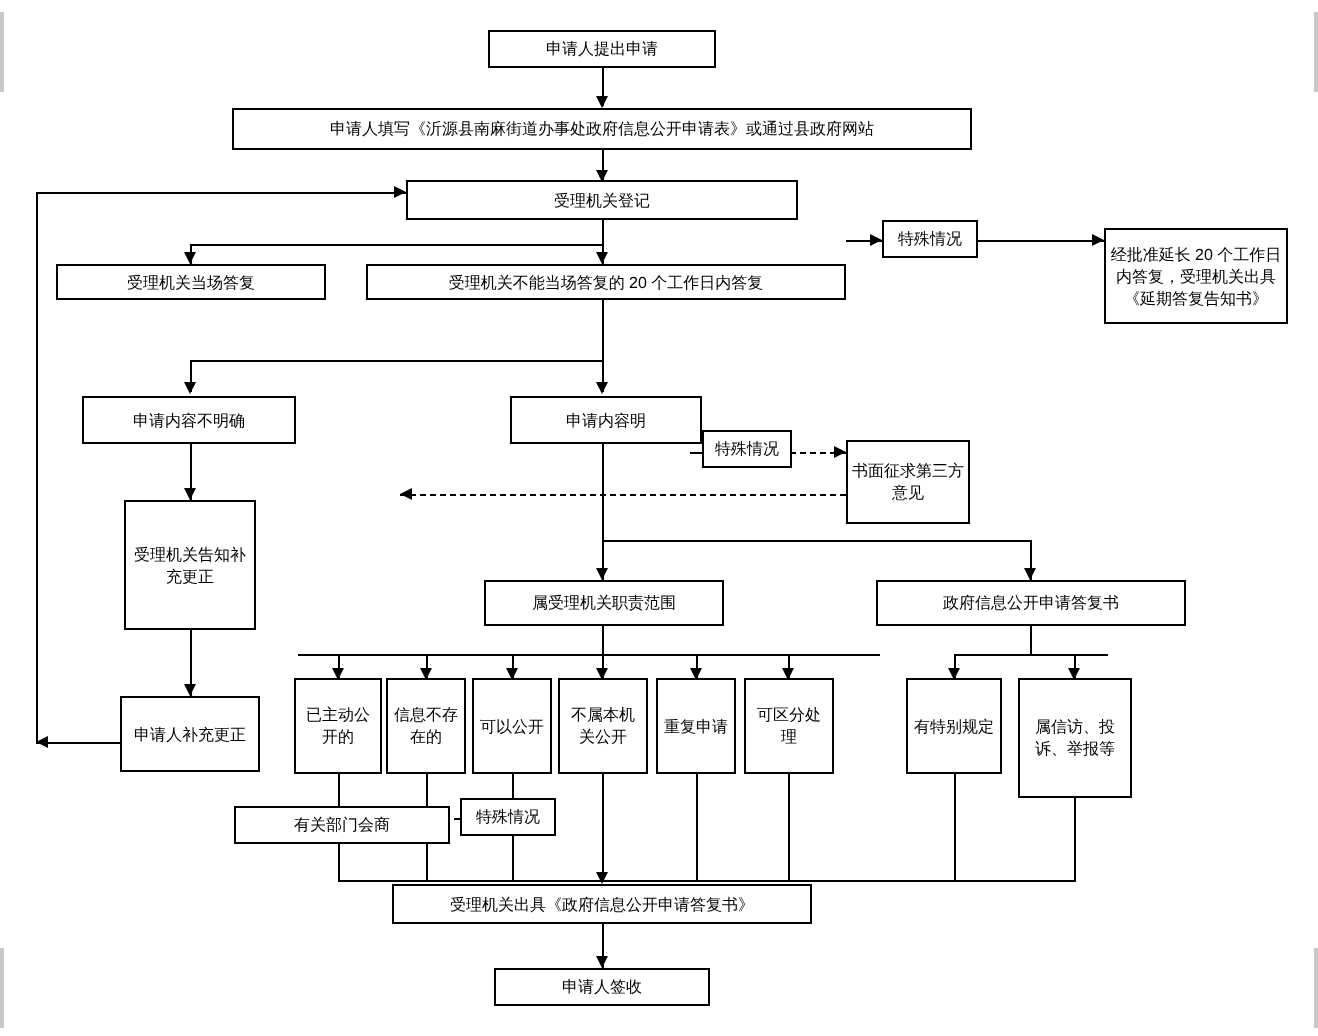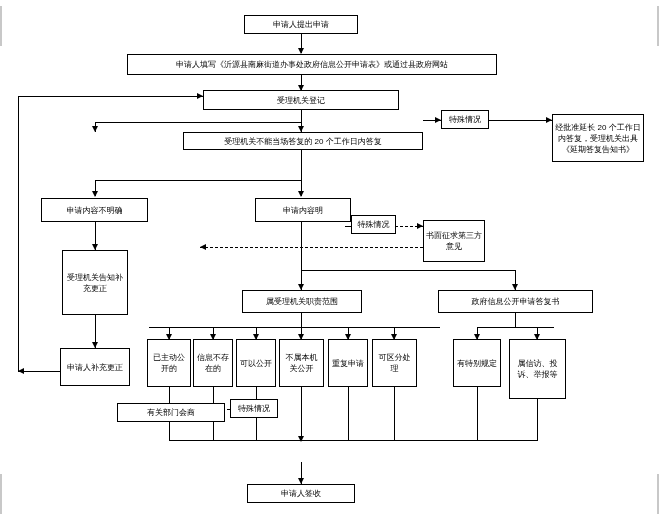--- a/index.html
+++ b/index.html
@@ -172,24 +172,25 @@
   <div class="dline h" style="left:200px; top:409px; width:30px;"></div>
   <div class="arrow left" style="left:200px; top:405.5px;"></div>
 
   <div class="line v" style="left:169px; top:422px; height:18px;"></div>
 
   <div class="line v" style="left:301px; top:462px; height:22px;"></div>
   <div class="arrow down" style="left:297.5px; top:478px;"></div>
 
   <div class="node" style="left:244px; top:15px; width:114px; height:19px;">申请人提出申请</div>
 
-  <div class="node" style="left:116px; top:54px; width:370px; height:21px;margin-left:11px;">申请人填写《沂源县南麻街道办事处政府信息公开申请表》或通过县政府网站</div>
+  <div class="node" style="left:116px; top:54px; width:370px; height:21px;">申请人填写《沂源县南麻街道办事处政府信息公开申请表》或通过县政府网站</div>
 
   <div class="node" style="left:203px; top:90px; width:196px; height:20px;">受理机关登记</div>
 
+  <div class="node" style="left:28px; top:132px; width:135px; height:18px;">受理机关当场答复</div>
 
   <div class="node" style="left:183px; top:132px; width:240px; height:18px;">受理机关不能当场答复的 20 个工作日内答复</div>
 
   <div class="node" style="left:441px; top:110px; width:48px; height:19px;">特殊情况</div>
 
   <div class="node" style="left:552px; top:114px; width:92px; height:48px;">经批准延长 20 个工作日内答复，受理机关出具《延期答复告知书》</div>
 
   <div class="node" style="left:41px; top:198px; width:107px; height:24px;">申请内容不明确</div>
 
   <div class="node" style="left:255px; top:198px; width:96px; height:24px;">申请内容明</div>
@@ -219,16 +220,17 @@
   <div class="node" style="left:372px; top:339px; width:45px; height:48px;">可区分处理</div>
 
   <div class="node" style="left:453px; top:339px; width:48px; height:48px;">有特别规定</div>
 
   <div class="node" style="left:509px; top:339px; width:57px; height:60px;">属信访、投诉、举报等</div>
 
   <div class="node" style="left:117px; top:403px; width:108px; height:19px;">有关部门会商</div>
 
   <div class="node" style="left:230px; top:399px; width:48px; height:19px;">特殊情况</div>
 
+  <div class="node" style="left:196px; top:442px; width:210px; height:20px;">受理机关出具《政府信息公开申请答复书》</div>
 
   <div class="node" style="left:247px; top:484px; width:108px; height:19px;">申请人签收</div>
 
 </div>
 
 </body></html>

